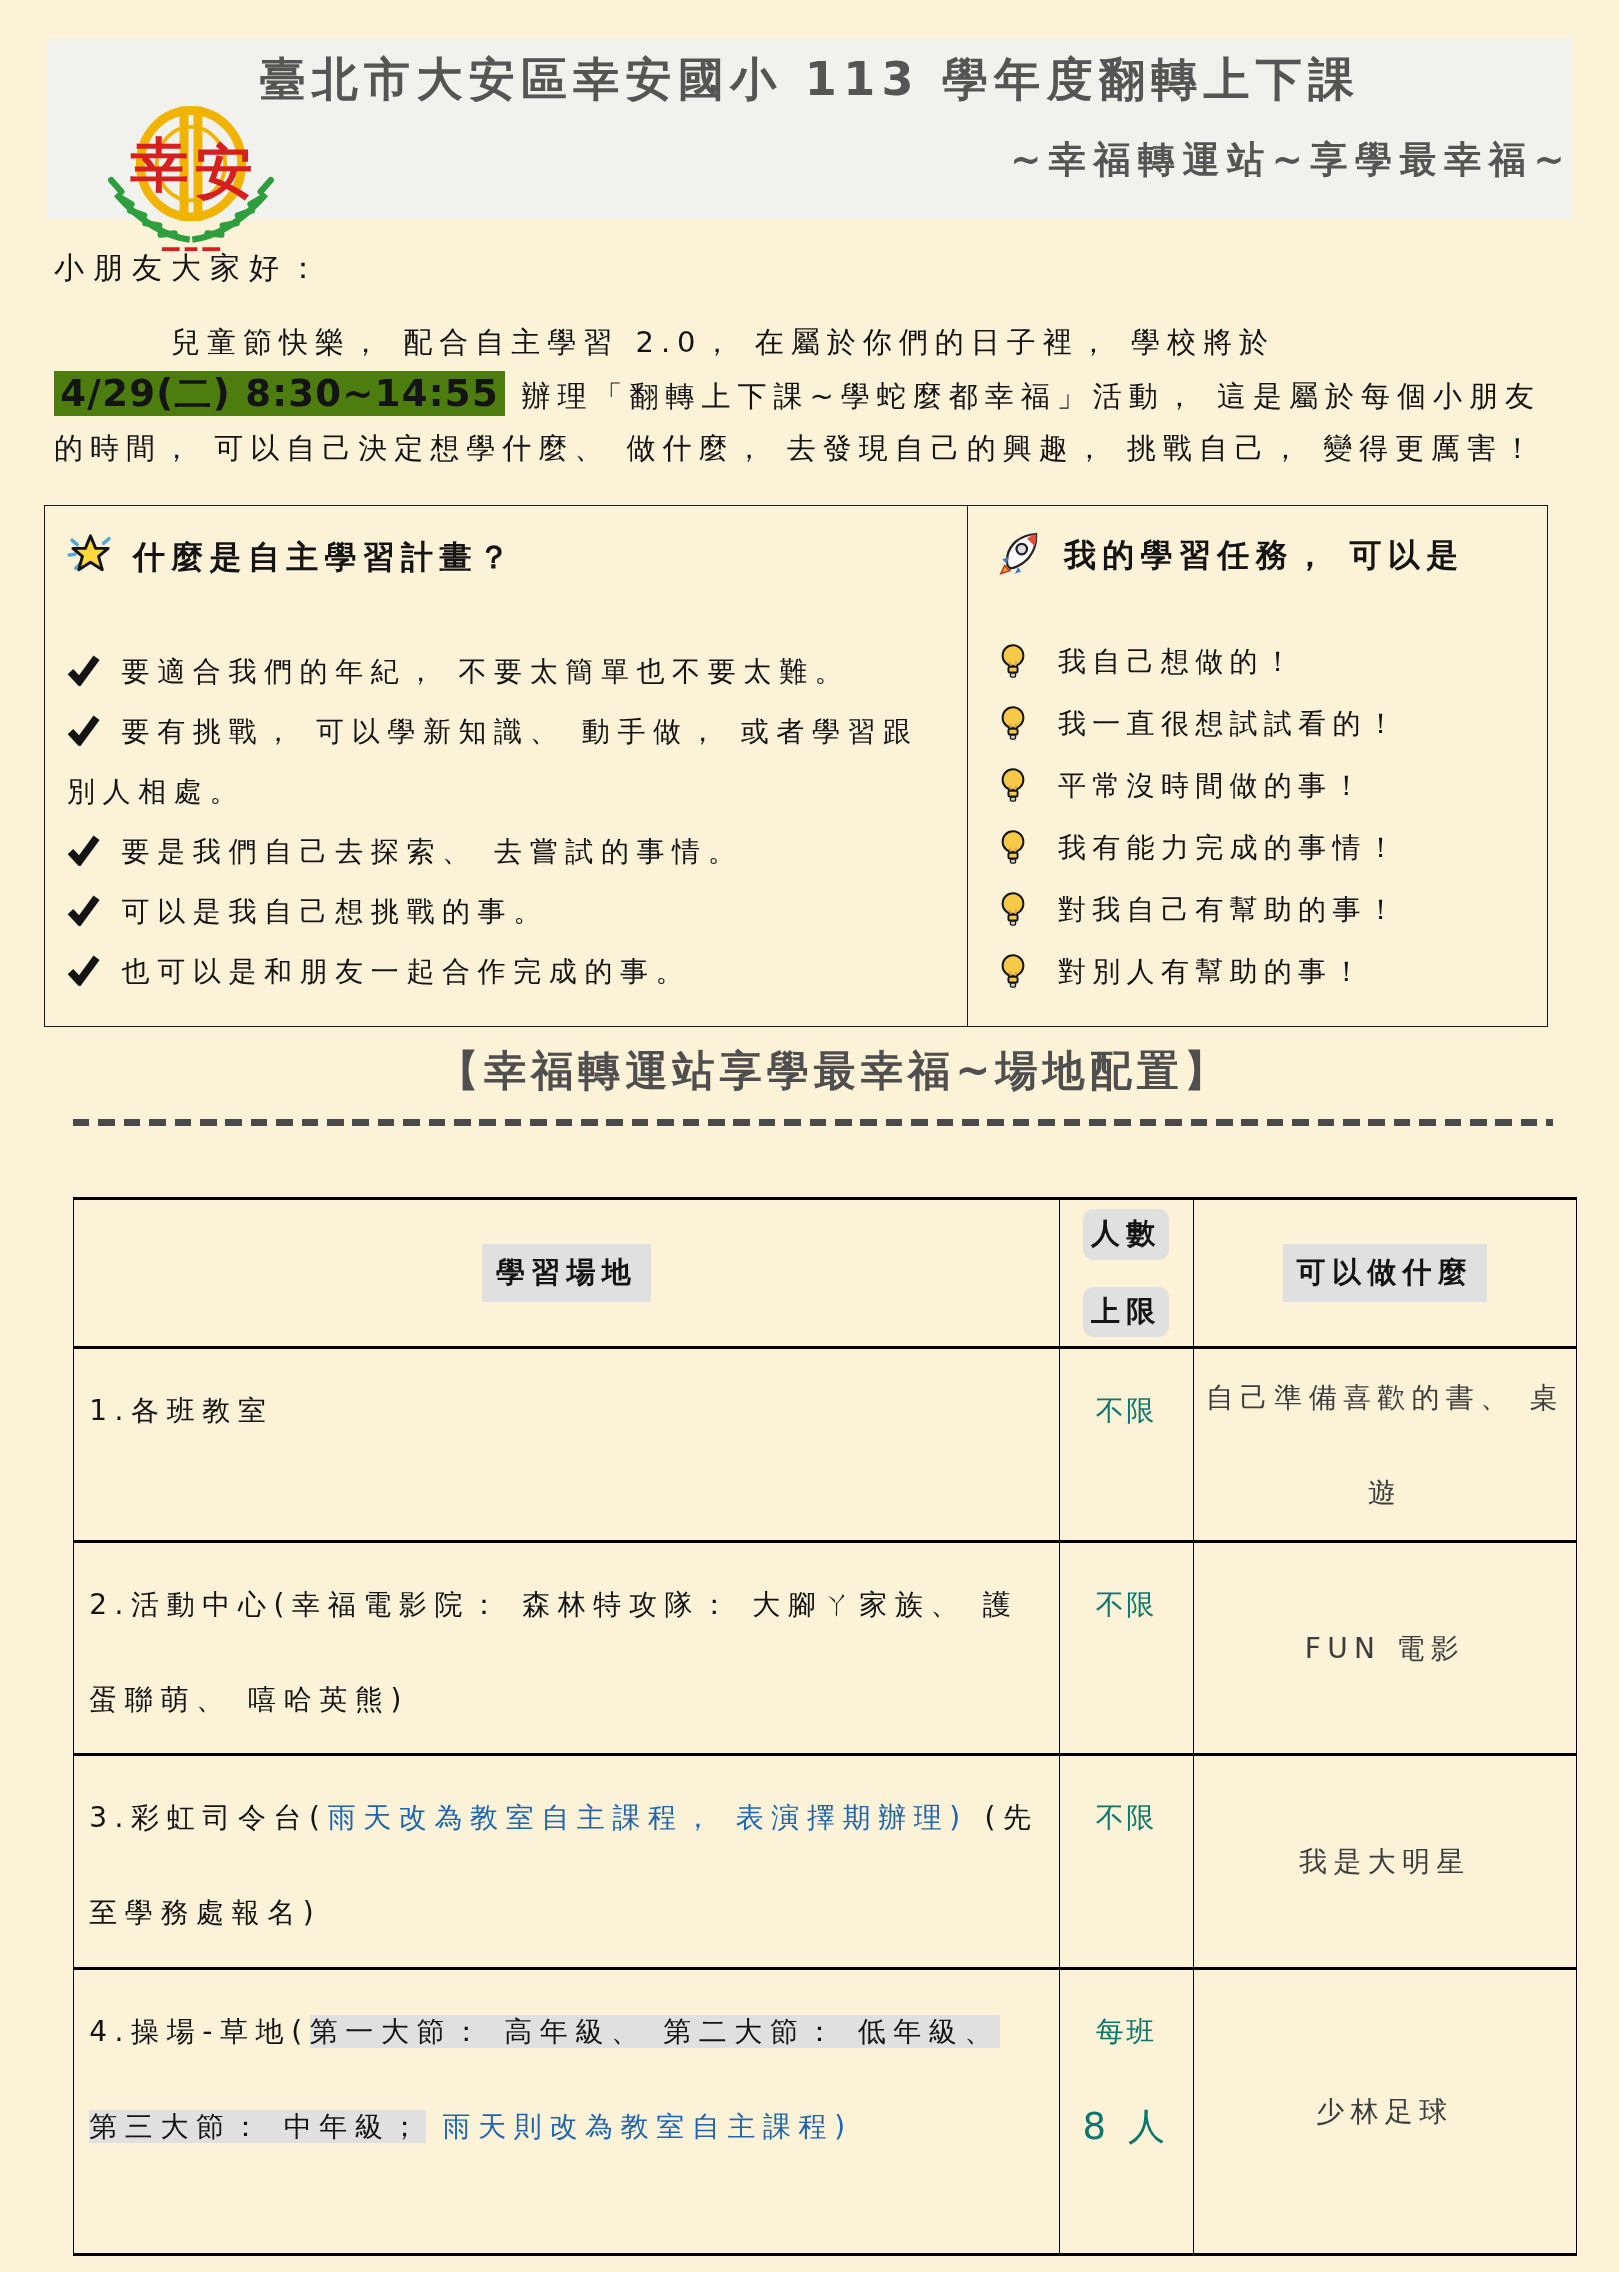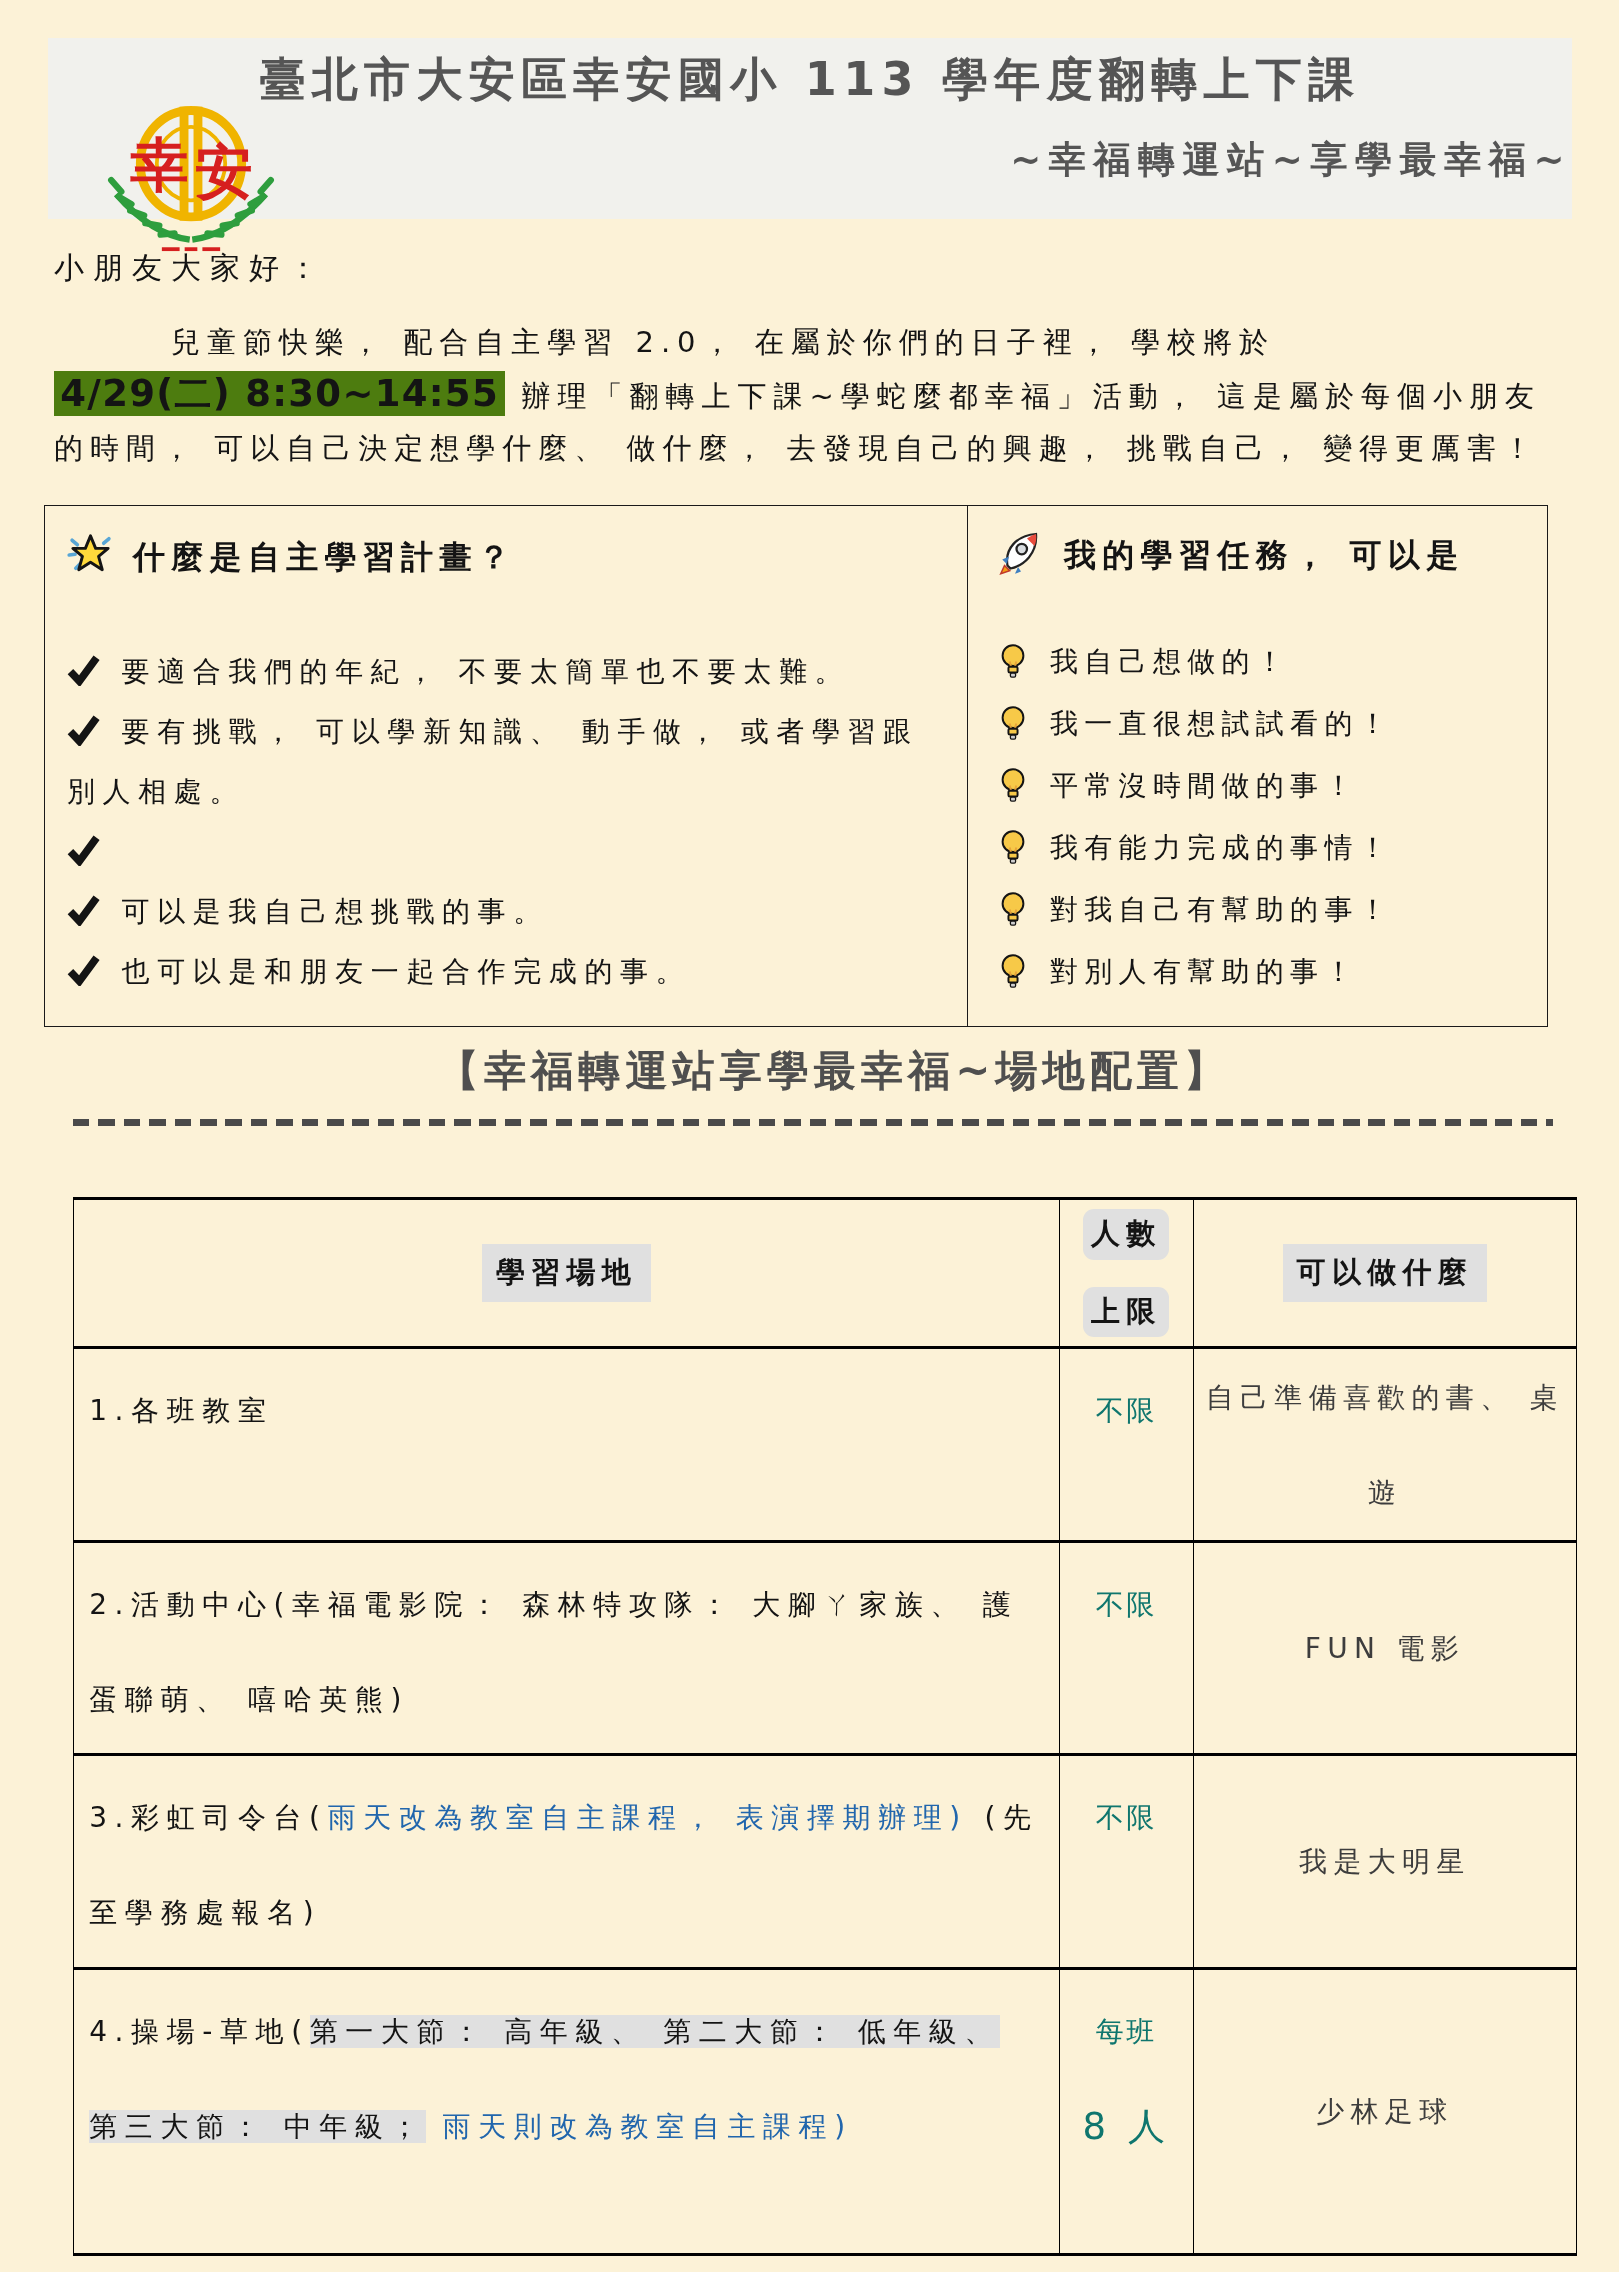--- a/index.html
+++ b/index.html
@@ -112,21 +112,21 @@
     letter-spacing:7.6px;
   }
   .check-item .inline-icon{
     vertical-align:-5.1px;
     margin-right:21.6px;
   }
   .right-items{margin-top:58px;}
   .bulb-item{
     display:flex;
     align-items:center;
-    gap:21px;
+    gap:29px;
     margin-bottom:23px;
     font-size:28px;
     color:#141414;
     letter-spacing:6.3px;
     line-height:37px;
   }
   .bulb-item .inline-icon{flex:0 0 auto;}
 
   
   .section-title{
@@ -274,21 +274,21 @@
       </div>
       <div class="left-items">
         <div class="check-item"><svg class="inline-icon" width="33" height="33" viewBox="0 0 48 48">
               <path d="M5 27 L18 41 L43 7" stroke="#141414" stroke-width="11" fill="none"></path>
             </svg><span>要適合我們的年紀， 不要太簡單也不要太難。</span></div>
         <div class="check-item"><svg class="inline-icon" width="33" height="33" viewBox="0 0 48 48">
               <path d="M5 27 L18 41 L43 7" stroke="#141414" stroke-width="11" fill="none"></path>
             </svg><span>要有挑戰， 可以學新知識、 動手做， 或者學習跟別人相處。</span></div>
         <div class="check-item"><svg class="inline-icon" width="33" height="33" viewBox="0 0 48 48">
               <path d="M5 27 L18 41 L43 7" stroke="#141414" stroke-width="11" fill="none"></path>
-            </svg></div>
+            </svg><span>要是我們自己去探索、 去嘗試的事情。</span></div>
         <div class="check-item"><svg class="inline-icon" width="33" height="33" viewBox="0 0 48 48">
               <path d="M5 27 L18 41 L43 7" stroke="#141414" stroke-width="11" fill="none"></path>
             </svg><span>可以是我自己想挑戰的事。</span></div>
         <div class="check-item"><svg class="inline-icon" width="33" height="33" viewBox="0 0 48 48">
               <path d="M5 27 L18 41 L43 7" stroke="#141414" stroke-width="11" fill="none"></path>
             </svg><span>也可以是和朋友一起合作完成的事。</span></div>
       </div>
     </div>
 
     <div class="box-col right">

